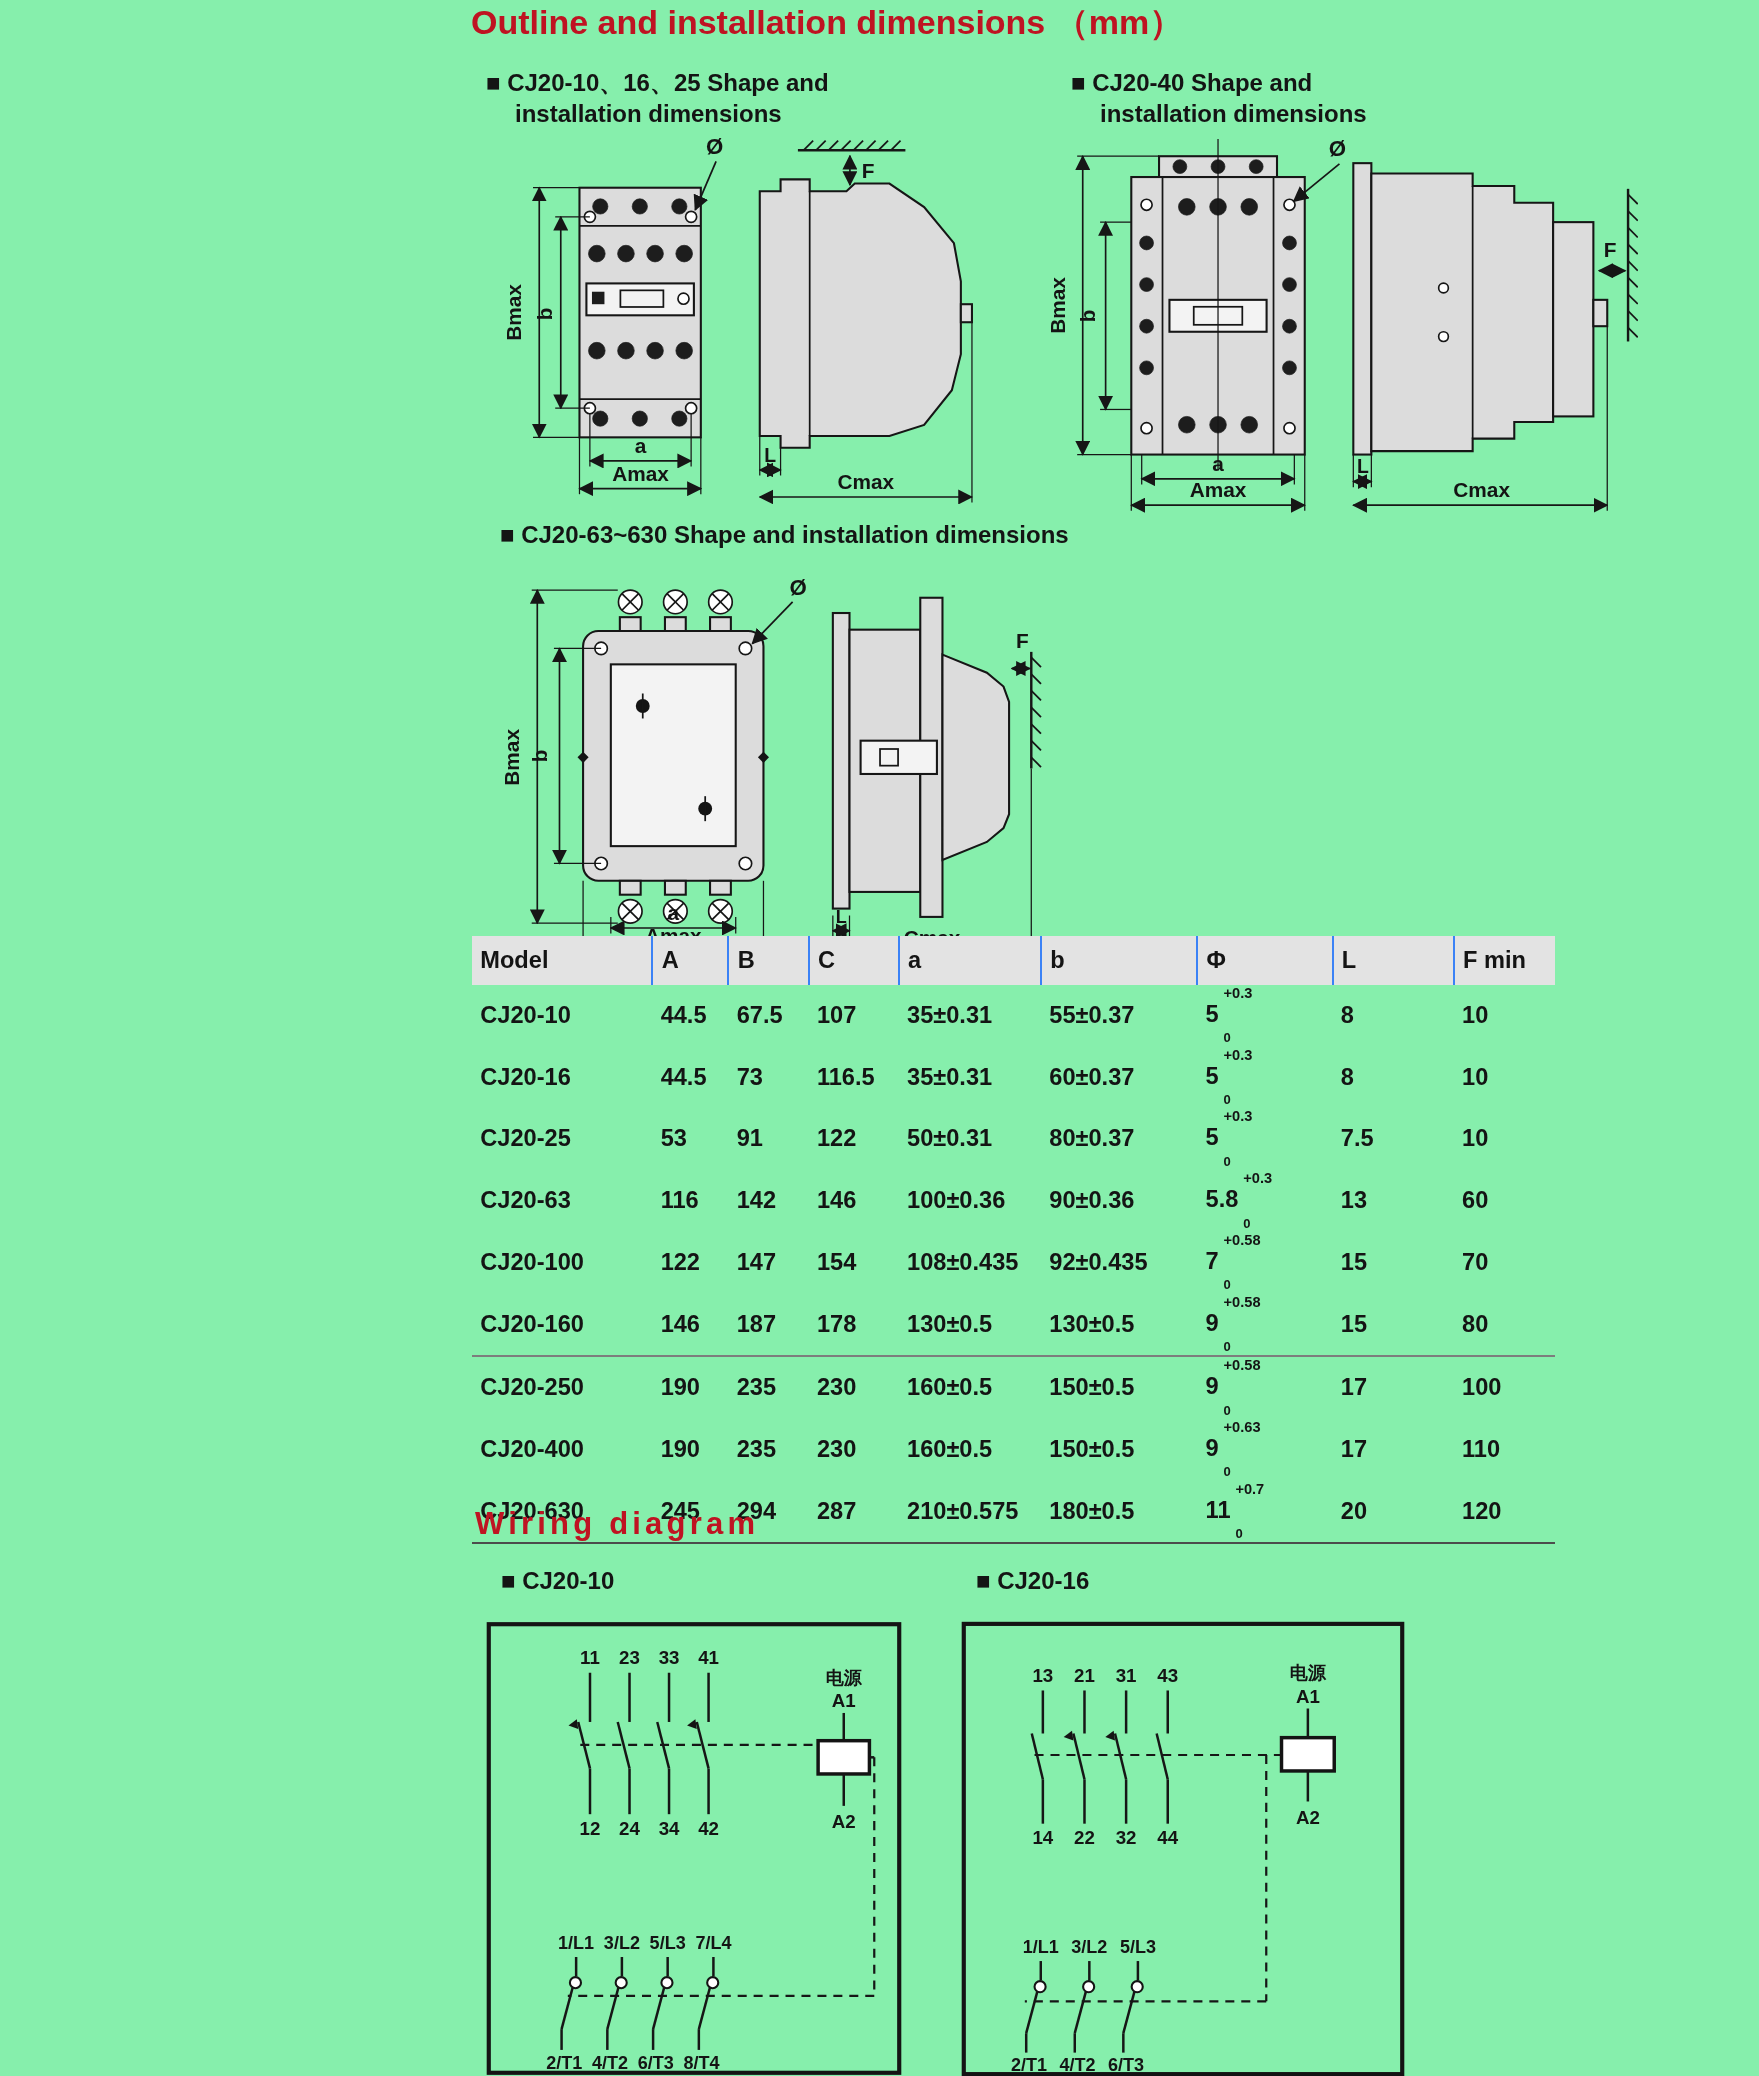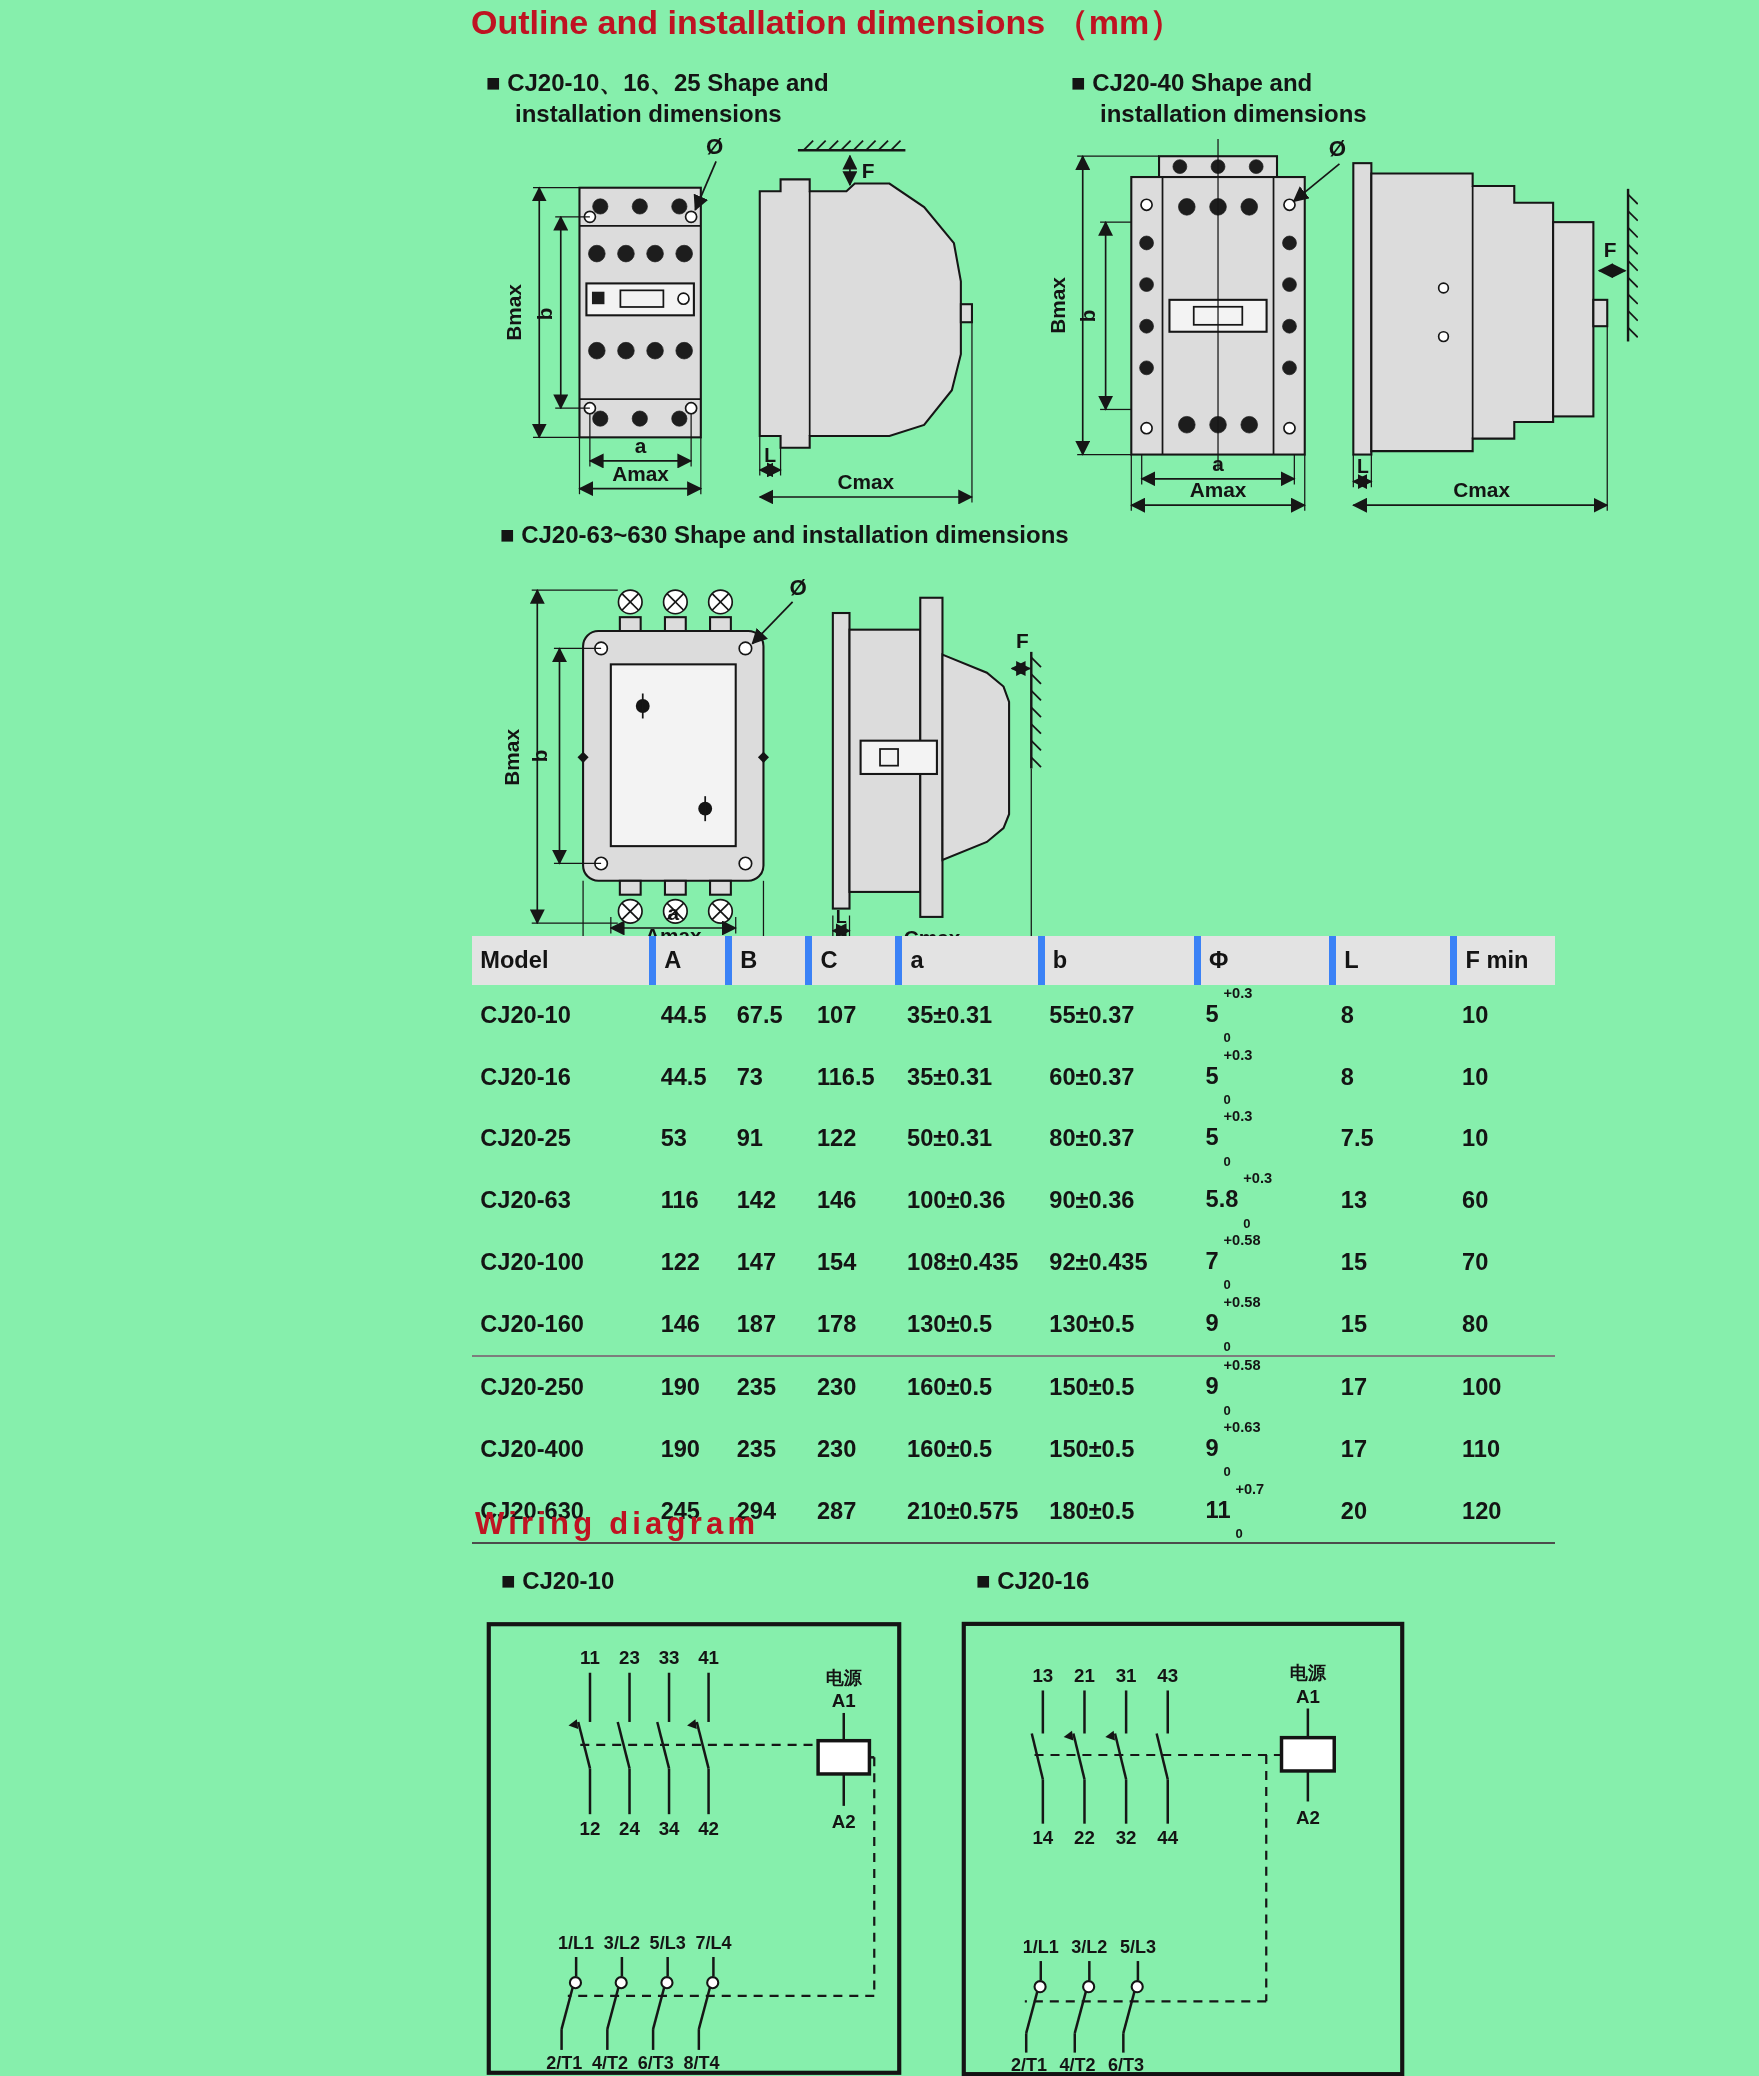--- a/index.html
+++ b/index.html
@@ -23,21 +23,21 @@
   .dim{stroke:#161616;stroke-width:2.4;fill:none;marker-start:url(#ah);marker-end:url(#ah);}
   .screw{fill:#ffffff;stroke:#161616;stroke-width:2.4;}
   .screwd{fill:#1d1d1d;stroke:#1d1d1d;}
   .dash{stroke:#161616;stroke-width:3.2;fill:none;stroke-dasharray:13 10;}
   .wire{stroke:#161616;stroke-width:3.6;fill:none;}
   .t{font-family:"Liberation Sans",sans-serif;font-weight:bold;fill:#141414;}
   .mid{text-anchor:middle;}
 
   
   #dimtable{position:absolute;left:472px;top:936px;border-collapse:collapse;table-layout:fixed;width:1083px;color:#141414;}
-  #dimtable th{background:#e3e3e3;text-align:left;font-size:23.6px;font-weight:bold;height:43px;padding:2.8px 8.3px;border-right:7px solid #3b82f6;}
+  #dimtable th{background:#e3e3e3;text-align:left;font-size:23.6px;font-weight:bold;height:43px;padding:2.8px 8.3px;border-right:2px solid #3b82f6;}
   #dimtable th:last-child{border-right:none;}
   #dimtable td{font-size:23.6px;font-weight:bold;height:46px;padding:1.4px 8.3px;white-space:nowrap;}
   #dimtable tr.sep td{border-bottom:2.1px solid #7d7d7d;}
   #dimtable tr.last td{border-bottom:2.8px solid #4c4c4c;}
   .tol{display:inline-flex;flex-direction:column;vertical-align:middle;margin-left:4.9px;line-height:1.05;gap:30px;}
   .tol .sup{font-size:14.6px;font-weight:bold;}
   .tol .sub{font-size:13px;font-weight:bold;}
 </style>
 </head>
 <body>

